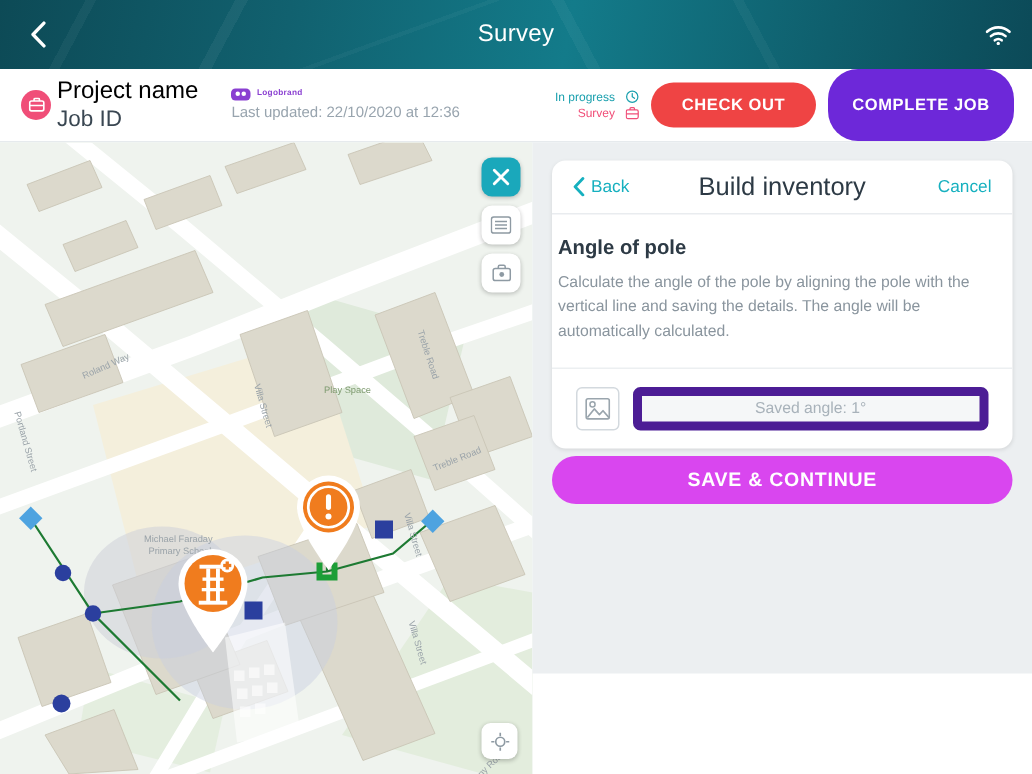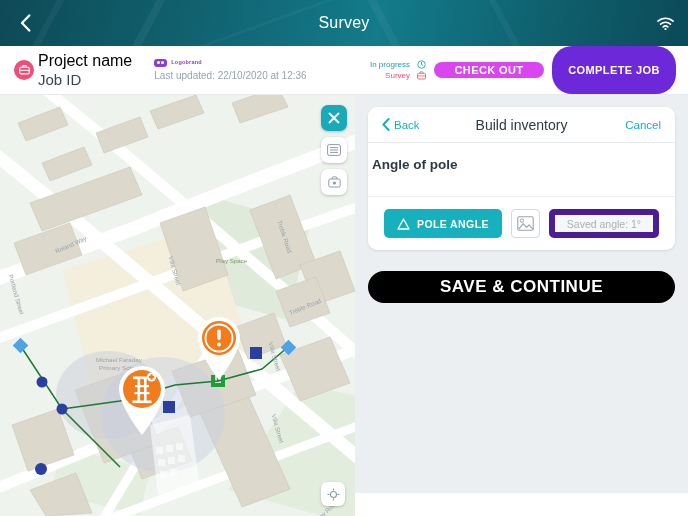--- a/index.html
+++ b/index.html
@@ -70,21 +70,21 @@
   }
   .statusrow { display: flex; align-items: center; justify-content: flex-end; gap: 7px; }
   .status-prog { font-size: 8px; color: #1aa0ae; }
   .status-type { font-size: 8px; color: #f04e78; }
 
   .btn-pill {
     border: none; border-radius: 20px; color: #ffffff;
     font-size: 11px; font-weight: bold; letter-spacing: .4px;
     cursor: pointer; font-family: "Liberation Sans", sans-serif;
   }
-  .btn-checkout { background: #d946ef; width: 110px; height: 16px; margin-right: 8px; }
+  .btn-checkout { background: #ef4444; width: 110px; height: 30px; margin-right: 8px; }
   .btn-complete { background: #6d28d9; width: 124px; height: 48px; margin-right: 12px; }
 
   
   .body { position: relative; height: 421px; display: flex; }
 
   
   .map {
     position: relative; width: 355px; height: 421px;
     background: #eef3ed; overflow: hidden;
   }
@@ -104,35 +104,35 @@
   }
   .pin { position: absolute; z-index: 4; cursor: pointer; }
   .maplabel {
     position: absolute; font-size: 6.2px; color: #9aa3a9; white-space: nowrap;
     pointer-events: none; z-index: 3;
   }
   .maplabel.green { color: #7d9a6e; }
 
   
   .rightpane {
-    position: relative; width: 333px; height: 398px;
+    position: relative; width: 333px; height: 354px;
     background: #eceff1; padding: 12px 13px;
   }
   .card {
     background: #ffffff; border-radius: 9px; overflow: hidden;
     box-shadow: 0 1px 3px rgba(0,0,0,.10);
   }
   .card-head {
     position: relative; height: 36px; display: flex; align-items: center;
     border-bottom: 1px solid #e9ecef; padding: 0 14px;
   }
   .ch-back { display: flex; align-items: center; gap: 4px; color: #16b0bf; font-size: 11.5px; cursor: pointer; }
   .ch-title {
     position: absolute; left: 0; right: 0; text-align: center;
-    font-size: 14px; color: #2d3a45;
+    font-size: 17px; color: #2d3a45;
   }
   .ch-cancel { margin-left: auto; color: #16b0bf; font-size: 11.5px; cursor: pointer; z-index: 2; }
   .card-body { padding: 14px 16px 16px 4px; }
   .sec-title { font-size: 13.5px; font-weight: bold; color: #2d3a45; margin-bottom: 8px; }
   .sec-desc { font-size: 10.5px; line-height: 1.55; color: #8a959e; }
   .card-foot {
     border-top: 1px solid #eceff1; padding: 12px 16px;
     display: flex; align-items: center; gap: 9px;
   }
   .btn-pole {
@@ -145,22 +145,22 @@
     width: 29px; height: 29px; border: 1px solid #d3d9de; border-radius: 4px;
     background: #ffffff; display: flex; align-items: center; justify-content: center;
     cursor: pointer;
   }
   .angle-field {
     flex: 1; height: 29px; border: 6px solid #4c1d95; border-radius: 5px;
     background: #f5f7f8; display: flex; align-items: center; justify-content: center;
     font-size: 10.5px; color: #a8b2ba;
   }
   .btn-save {
-    margin-top: 21px; width: 100%; height: 32px; border: none; border-radius: 18px;
-    background: #000000; color: #ffffff; font-size: 17px; font-weight: bold;
+    margin-top: 5px; width: 100%; height: 32px; border: none; border-radius: 18px;
+    background: #d946ef; color: #ffffff; font-size: 13px; font-weight: bold;
     letter-spacing: .5px; cursor: pointer; font-family: "Liberation Sans", sans-serif;
   }
 </style>
 </head>
 <body>
 
 <div id="app">
 
   <div class="topnav">
     <div class="nav-back">
@@ -384,29 +384,24 @@
               <path d="M6.6 1 L1.4 6.5 L6.6 12" fill="none" stroke="#16b0bf" stroke-width="1.9" stroke-linecap="round" stroke-linejoin="round"></path>
             </svg>
             <span>Back</span>
           </div>
           <div class="ch-title">Build inventory</div>
           <div class="ch-cancel">Cancel</div>
         </div>
 
         <div class="card-body">
           <div class="sec-title">Angle of pole</div>
+          <div class="sec-desc">Calculate the angle of the pole by aligning the pole with the vertical line and saving the details. The angle will be automatically calculated.</div>
         </div>
 
         <div class="card-foot">
-          <button class="btn-pole">
-            <svg width="13" height="12" viewBox="0 0 13 12">
-              <path d="M6.5 1 L12 11 L1 11 Z" fill="none" stroke="#ffffff" stroke-width="1.3" stroke-linejoin="round"></path>
-            </svg>
-            <span>POLE ANGLE</span>
-          </button>
           <div class="btn-photo">
             <svg width="17" height="15" viewBox="0 0 17 15">
               <rect x="0.8" y="0.8" width="15.4" height="13.4" rx="1.2" fill="none" stroke="#9aa5ad" stroke-width="1.1"></rect>
               <circle cx="5" cy="4.6" r="1.7" fill="none" stroke="#9aa5ad" stroke-width="1"></circle>
               <path d="M1.6 13.4 L6.2 7.6 L9.6 11.4 L12 8.8 L16 13.4" fill="none" stroke="#9aa5ad" stroke-width="1.1" stroke-linejoin="round"></path>
             </svg>
           </div>
           <div class="angle-field">Saved angle: 1°</div>
         </div>
       </div>

